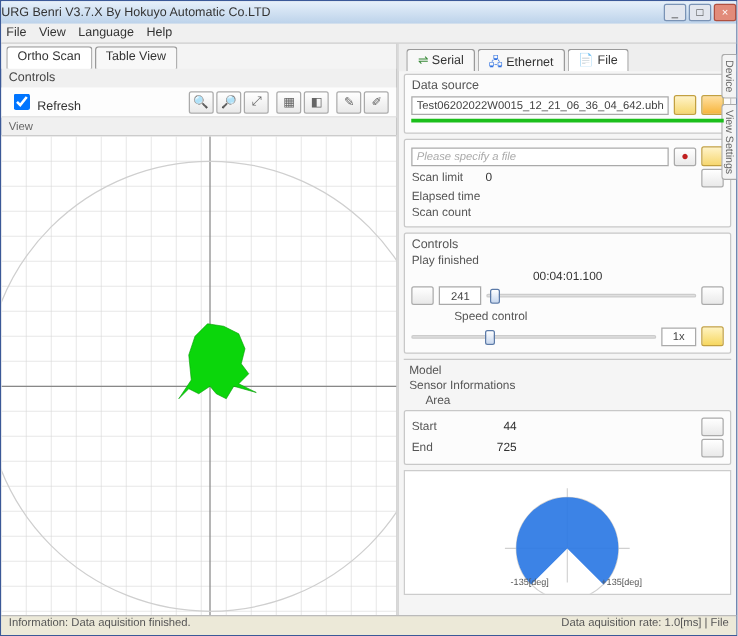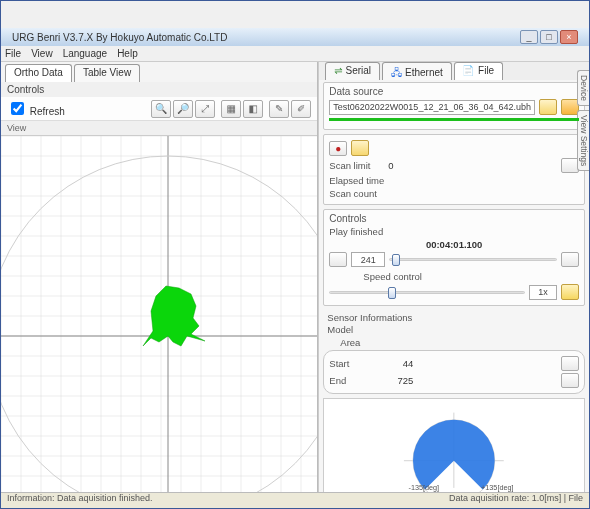--- a/index.html
+++ b/index.html
@@ -19,24 +19,23 @@
     background: #f0f0f0;
     border: 1px solid #3b5998;
     display: flex;
     flex-direction: column;
   }
   .titlebar {
     height: 18px;
     background: linear-gradient(#e6f0fa, #bcd2ea);
     display: flex;
     align-items: center;
-    padding: 0 11px;
+    padding: 0 0;
     font-size: 10px;
     color: #333;
-    margin-top: 27px;
   }
   .titlebar-title { flex: 1; }
   .titlebar-btns { display: flex; gap: 2px; }
   .titlebar-btn {
     width: 18px; height: 14px;
     background: #e2e6ee; border: 1px solid #7a93b5;
     border-radius: 2px; font-size: 9px;
     display: flex; align-items: center; justify-content: center;
   }
   .titlebar-close { background: #e28b7a; border-color: #b05040; color: #fff; }
@@ -230,21 +229,21 @@
     <span>File</span>
     <span>View</span>
     <span>Language</span>
     <span>Help</span>
   </div>
 
   <div class="mainarea">
 
     <div class="leftpanel">
       <div class="tabrow">
-        <div class="tab active">Ortho Data</div>
+        <div class="tab active">Ortho Scan</div>
         <div class="tab">Table View</div>
       </div>
       <div class="ctrl-label">Controls</div>
 
       <div class="toolbar-row">
         <label>
           <input type="checkbox" checked="" style="">
           <span>Refresh</span>
         </label>
         <div style="display:flex; gap:6px;">
@@ -350,20 +349,21 @@
         <div class="row">
           <div class="textbox">Test06202022W0015_12_21_06_36_04_642.ubh</div>
           <div class="iconbtn"></div>
           <div class="iconbtn" style="background:linear-gradient(#ffe0a0,#f7b53c);"></div>
         </div>
         <div class="progressbar"></div>
       </div>
 
       <div class="group">
         <div class="row">
+          <div class="textbox ghost">Please specify a file</div>
           <div class="mark-btn" style="display:flex;align-items:center;justify-content:center;">
               <span style="color:#c02020;">●</span>
             </div>
           <div class="iconbtn"></div>
         </div>
         <div class="row">
           <span class="lbl" style="width:55px;">Scan limit</span>
           <span class="val">0</span>
           <div style="flex:1;"></div>
           <div class="mark-btn"></div>
@@ -372,21 +372,21 @@
             <span class="lbl">Elapsed time</span>
           </div>
         <div class="row">
             <span class="lbl">Scan count</span>
           </div>
       </div>
 
       <div class="group">
         <div class="group-title">Controls</div>
         <div class="lbl">Play finished</div>
-        <div class="row" style="justify-content:center;font-weight:bold;">
+        <div class="row" style="justify-content:center;">
             <span class="val">00:04:01.100</span>
           </div>
         <div class="row">
           <div class="mark-btn"></div>
           <div class="textbox" style="flex:0 0 34px; text-align:center; justify-content:center;">241</div>
           <div class="slider-track">
             <div class="slider-thumb" style="left:2px;"></div>
           </div>
           <div class="mark-btn"></div>
         </div>
@@ -394,25 +394,25 @@
         <div class="row">
           <div class="slider-track">
             <div class="slider-thumb" style="left:30%;"></div>
           </div>
           <div class="textbox" style="flex:0 0 28px; justify-content:center;">1x</div>
           <div class="iconbtn" style="background:linear-gradient(#fff3c0,#f6d760);"></div>
         </div>
       </div>
 
       <div class="section-divider"></div>
+      <div class="lbl" style="padding:1px 8px;">Model</div>
       <div class="lbl" style="padding:0 8px;">Sensor Informations</div>
-      <div class="lbl" style="padding:1px 8px;">Model</div>
       <div class="lbl" style="padding:1px 21px;">Area</div>
 
-      <div class="group" style="margin-top:1px;border-radius:10px;">
+      <div class="group" style="margin-top:1px;">
         <div class="row">
           <span class="lbl" style="width:40px;">Start</span>
           <span class="val" style="width:40px; text-align:right;">44</span>
           <div style="flex:1;"></div>
           <div class="mark-btn"></div>
         </div>
         <div class="row">
           <span class="lbl" style="width:40px;">End</span>
           <span class="val" style="width:40px; text-align:right;">725</span>
           <div style="flex:1;"></div>

